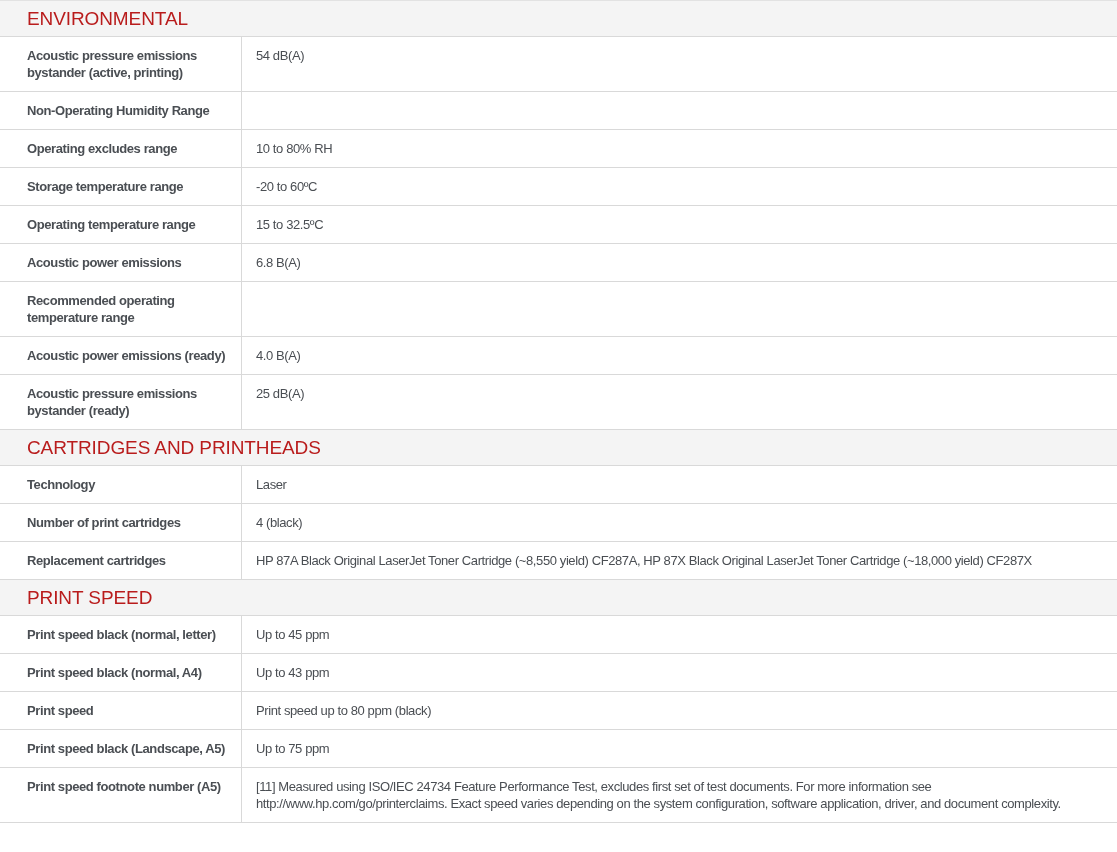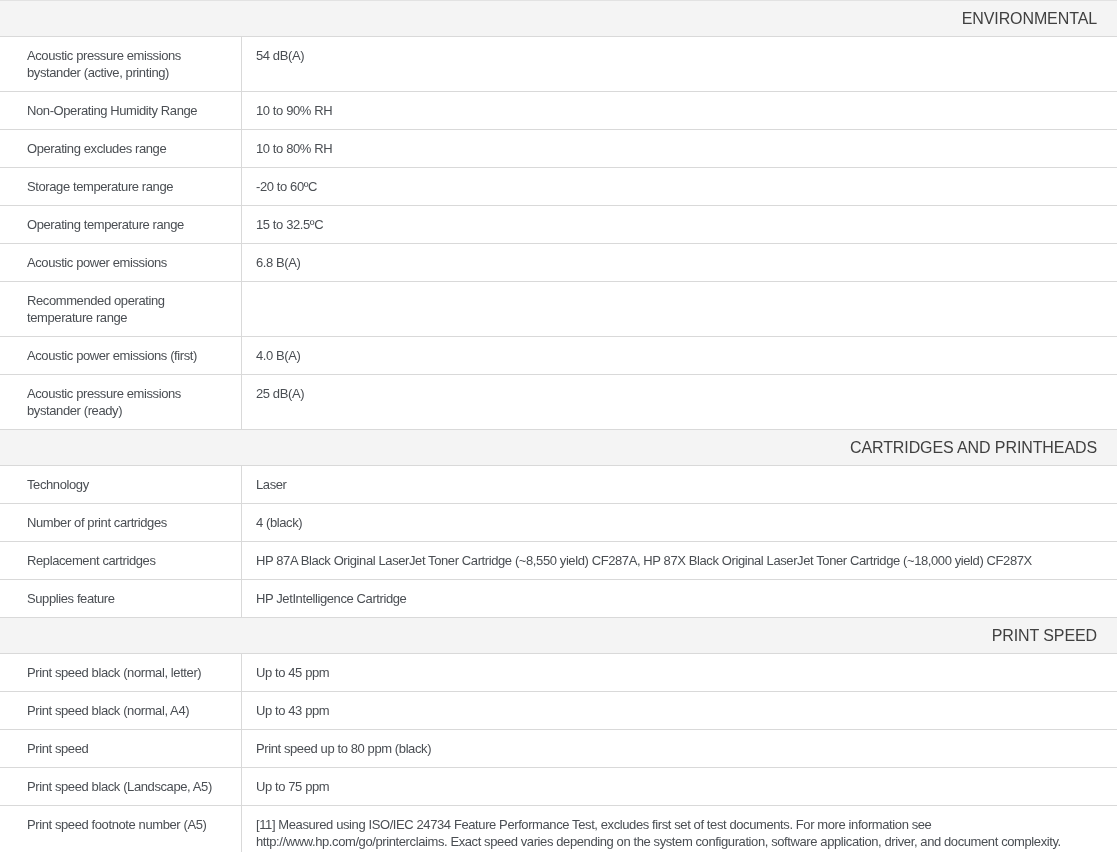--- a/index.html
+++ b/index.html
@@ -10,37 +10,37 @@
   }
   .spec-table {
     width: 1117px;
     border-top: 1px solid #e2e2e2;
     box-sizing: border-box;
   }
   .section-header {
     background: #f4f4f4;
     border-bottom: 1px solid #d9d9d9;
     padding: 9px 20px 9px 27px;
-    font-size: 16px;
+    font-size: 19px;
     line-height: 17px;
-    color: #404040;
+    color: #b91c1c;
     letter-spacing: -0.1px;
-    text-align: right;
   }
   .spec-row {
     display: flex;
     border-bottom: 1px solid #d9d9d9;
     background: #ffffff;
   }
   .spec-label {
     width: 242px;
     box-sizing: border-box;
     border-right: 1px solid #d9d9d9;
     padding: 10px 12px 10px 27px;
     flex-shrink: 0;
+    font-weight: bold;
   }
   .spec-value {
     flex: 1;
     padding: 10px 2px 10px 14px;
   }
   .spec-label, .spec-value {
     font-size: 13px;
     line-height: 17px;
     color: #4a4e53;
     letter-spacing: -0.4px;
@@ -50,21 +50,20 @@
 <body>
 
 <div class="spec-table" id="spec-table">
     <div class="section-header"><span>ENVIRONMENTAL</span></div>
     <div class="spec-row">
       <div class="spec-label">Acoustic pressure emissions bystander (active, printing)</div>
       <div class="spec-value">54 dB(A)</div>
     </div>
     <div class="spec-row">
       <div class="spec-label">Non-Operating Humidity Range</div>
-      <div class="spec-value">10 to 90% RH</div>
     </div>
     <div class="spec-row">
       <div class="spec-label">Operating excludes range</div>
       <div class="spec-value">10 to 80% RH</div>
     </div>
     <div class="spec-row">
       <div class="spec-label">Storage temperature range</div>
       <div class="spec-value">-20 to 60ºC</div>
     </div>
     <div class="spec-row">
@@ -72,43 +71,39 @@
       <div class="spec-value">15 to 32.5ºC</div>
     </div>
     <div class="spec-row">
       <div class="spec-label">Acoustic power emissions</div>
       <div class="spec-value">6.8 B(A)</div>
     </div>
     <div class="spec-row">
       <div class="spec-label">Recommended operating temperature range</div>
     </div>
     <div class="spec-row">
-      <div class="spec-label">Acoustic power emissions (first)</div>
+      <div class="spec-label">Acoustic power emissions (ready)</div>
       <div class="spec-value">4.0 B(A)</div>
     </div>
     <div class="spec-row">
       <div class="spec-label">Acoustic pressure emissions bystander (ready)</div>
       <div class="spec-value">25 dB(A)</div>
     </div>
     <div class="section-header"><span>CARTRIDGES AND PRINTHEADS</span></div>
     <div class="spec-row">
       <div class="spec-label">Technology</div>
       <div class="spec-value">Laser</div>
     </div>
     <div class="spec-row">
       <div class="spec-label">Number of print cartridges</div>
       <div class="spec-value">4 (black)</div>
     </div>
     <div class="spec-row">
       <div class="spec-label">Replacement cartridges</div>
       <div class="spec-value">HP 87A Black Original LaserJet Toner Cartridge (~8,550 yield) CF287A, HP 87X Black Original LaserJet Toner Cartridge (~18,000 yield) CF287X</div>
-    </div>
-    <div class="spec-row">
-      <div class="spec-label">Supplies feature</div>
-      <div class="spec-value">HP JetIntelligence Cartridge</div>
     </div>
     <div class="section-header"><span>PRINT SPEED</span></div>
     <div class="spec-row">
       <div class="spec-label">Print speed black (normal, letter)</div>
       <div class="spec-value">Up to 45 ppm</div>
     </div>
     <div class="spec-row">
       <div class="spec-label">Print speed black (normal, A4)</div>
       <div class="spec-value">Up to 43 ppm</div>
     </div>

